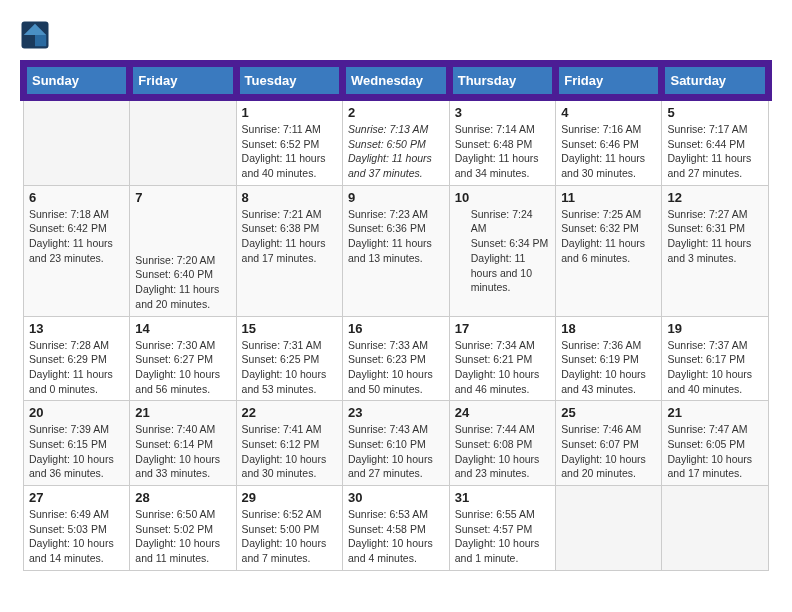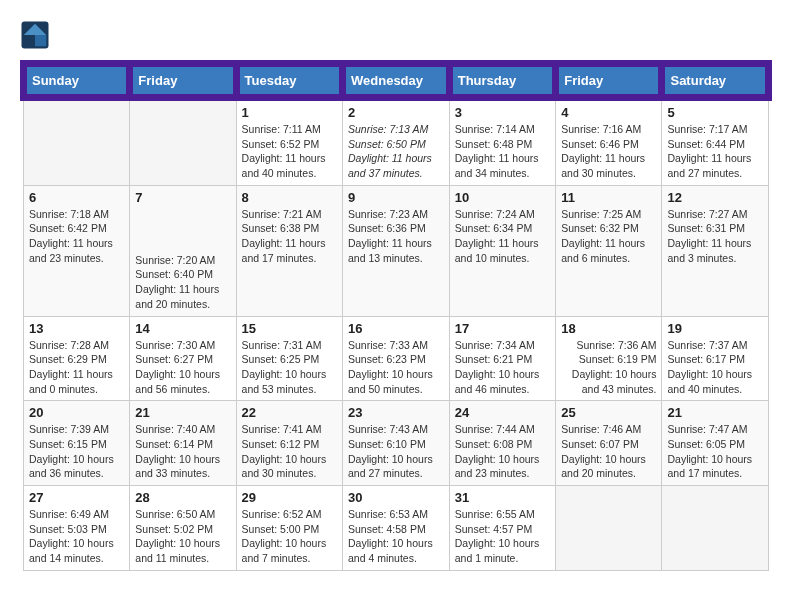--- a/index.html
+++ b/index.html
@@ -179,21 +179,21 @@
 Daylight: 11 hours and 17 minutes.</div>
         </td>
         <td>
           <div class="day-num">9</div>
           <div class="day-detail" style="white-space: pre-line;">Sunrise: 7:23 AM
 Sunset: 6:36 PM
 Daylight: 11 hours and 13 minutes.</div>
         </td>
         <td>
           <div class="day-num">10</div>
-          <div class="day-detail" style="white-space: pre-line;">Sunrise: 7:24 AM
+          <div class="day-detail" style="white-space: pre-line; margin-left: 16px;">Sunrise: 7:24 AM
 Sunset: 6:34 PM
 Daylight: 11 hours and 10 minutes.</div>
         </td>
         <td>
           <div class="day-num">11</div>
           <div class="day-detail" style="white-space: pre-line;">Sunrise: 7:25 AM
 Sunset: 6:32 PM
 Daylight: 11 hours and 6 minutes.</div>
         </td>
         <td>
@@ -229,21 +229,21 @@
 Daylight: 10 hours and 50 minutes.</div>
         </td>
         <td>
           <div class="day-num">17</div>
           <div class="day-detail" style="white-space: pre-line;">Sunrise: 7:34 AM
 Sunset: 6:21 PM
 Daylight: 10 hours and 46 minutes.</div>
         </td>
         <td>
           <div class="day-num">18</div>
-          <div class="day-detail" style="white-space: pre-line; text-align: right;">Sunrise: 7:36 AM
+          <div class="day-detail" style="white-space: pre-line;">Sunrise: 7:36 AM
 Sunset: 6:19 PM
 Daylight: 10 hours and 43 minutes.</div>
         </td>
         <td>
           <div class="day-num">19</div>
           <div class="day-detail" style="white-space: pre-line;">Sunrise: 7:37 AM
 Sunset: 6:17 PM
 Daylight: 10 hours and 40 minutes.</div>
         </td>
       </tr>

